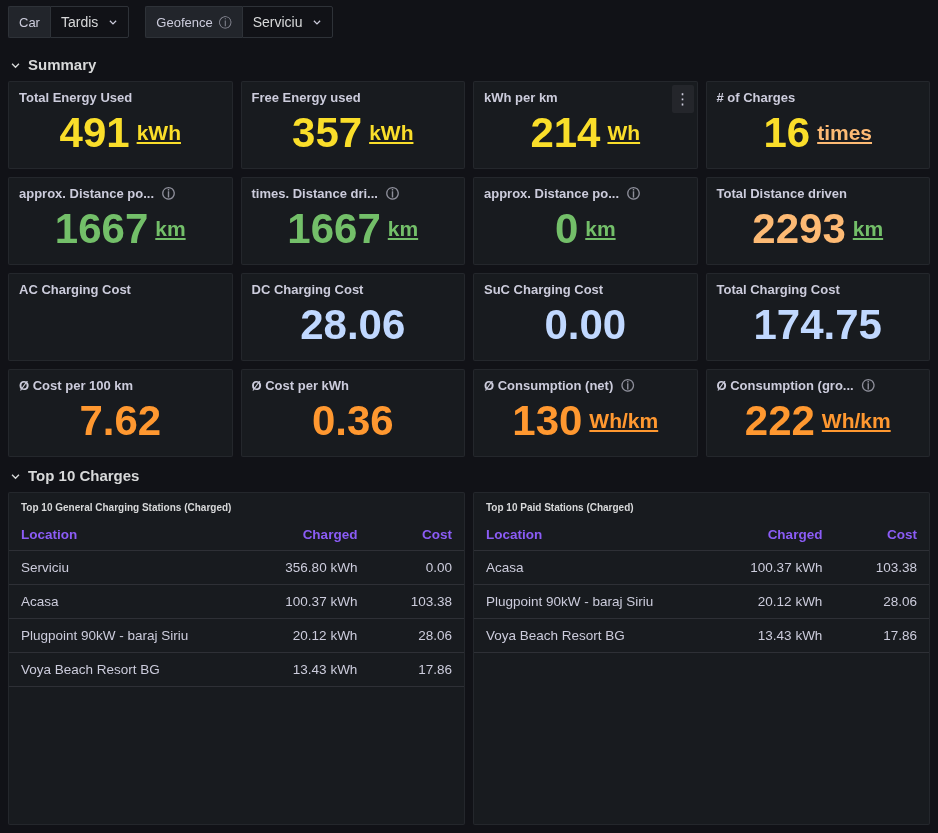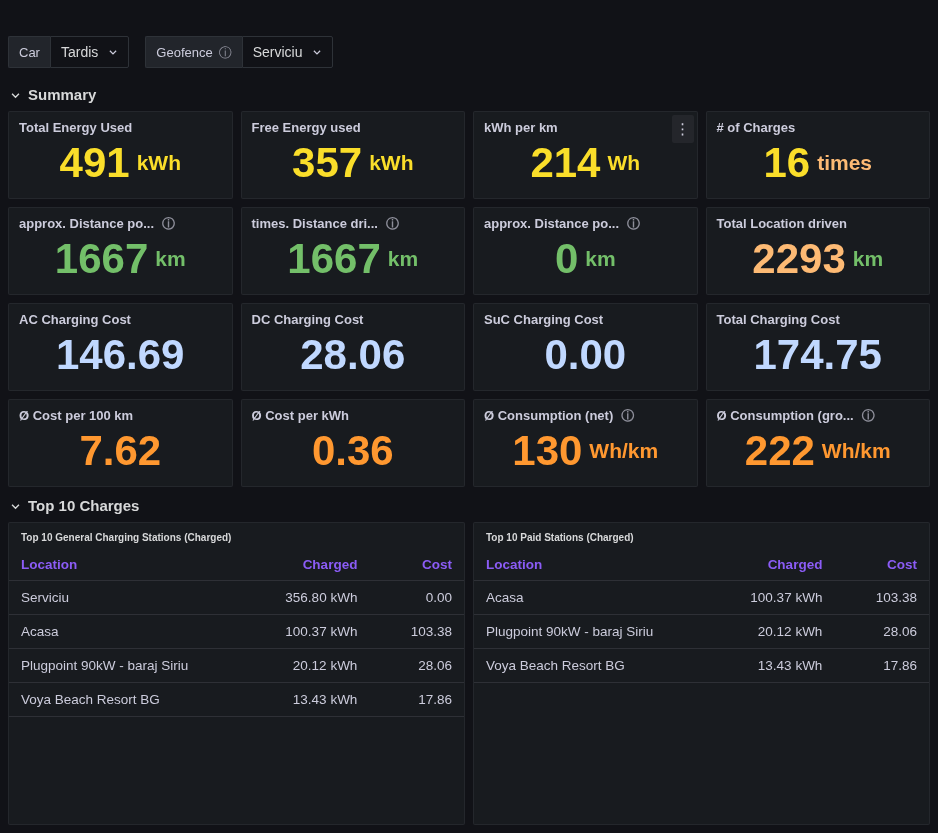--- a/index.html
+++ b/index.html
@@ -4,21 +4,21 @@
 <style>
   * { margin:0; padding:0; box-sizing:border-box; }
   html,body { background:#111217; }
   body {
     width:938px; height:833px; overflow:hidden; position:relative;
     font-family:"Liberation Sans", sans-serif; color:#ccccdc;
   }
   .dashboard { width:938px; height:833px; display:flex; flex-direction:column; }
 
   
-  .toolbar { display:flex; gap:16px; padding:6px 8px 8px 8px; align-items:center;margin-top:30px; }
+  .toolbar { display:flex; gap:16px; padding:6px 8px 8px 8px; align-items:center; }
   .var-group { display:flex; align-items:stretch; height:32px; }
   .var-label {
     background:#22252b; border:1px solid #2e3238; border-right:none;
     display:flex; align-items:center; gap:6px; padding:0 10px;
     font-size:13px; color:#ccccdc; border-radius:2px 0 0 2px; white-space:nowrap;
   }
   .var-value {
     background:#111217; border:1px solid #2e3238; border-radius:0 2px 2px 0;
     display:flex; align-items:center; gap:10px; padding:0 10px;
     font-size:14px; color:#d8d9da; cursor:pointer; min-width:70px; white-space:nowrap;
@@ -45,21 +45,21 @@
   }
   .stat-title-bar {
     display:flex; align-items:center; gap:8px; padding:8px 10px 0 10px;
     font-size:13px; font-weight:600; color:#ccccdc; white-space:nowrap; overflow:hidden;
   }
   .stat-value {
     flex:1; display:flex; align-items:center; justify-content:center;
     padding-bottom:8px;
   }
   .stat-value .num { font-size:42px; font-weight:700; line-height:1; }
-  .stat-value .unit { font-size:21px; font-weight:700; margin-left:7px; line-height:1; }
+  .stat-value .unit { font-size:21px; font-weight:700; margin-left:7px; line-height:1;text-decoration:underline; }
   .stat-value .unit:empty { display:none; }
   .kebab-btn {
     position:absolute; top:3px; right:3px; width:22px; height:28px;
     background:#24262b; border-radius:2px; display:flex; align-items:center; justify-content:center;
     color:#ccccdc; font-size:15px; cursor:pointer;
   }
 
   
   .tables-grid {
     display:grid; grid-template-columns:1fr 1fr; gap:8px; padding:0 8px 8px 8px;
@@ -197,36 +197,32 @@
         <span class="info-icon">ⓘ</span>
       </div>
       <div class="stat-value">
         <span class="num" style="color: rgb(115, 191, 105);">0</span>
         <span class="unit" style="color: rgb(115, 191, 105);">km</span>
       </div>
     </div>
 
     <div class="stat-panel">
       <div class="stat-title-bar">
-          <span>Total Location driven</span>
+          <span>Total Distance driven</span>
         </div>
       <div class="stat-value">
         <span class="num" style="color: #fdba74;">2293</span>
         <span class="unit" style="color: rgb(115, 191, 105);">km</span>
       </div>
     </div>
 
     <div class="stat-panel">
       <div class="stat-title-bar">
           <span>AC Charging Cost</span>
         </div>
-      <div class="stat-value">
-        <span class="num" style="color: rgb(192, 216, 255);">146.69</span>
-
-      </div>
     </div>
 
     <div class="stat-panel">
       <div class="stat-title-bar">
           <span>DC Charging Cost</span>
         </div>
       <div class="stat-value">
         <span class="num" style="color: rgb(192, 216, 255);">28.06</span>
 
       </div>

